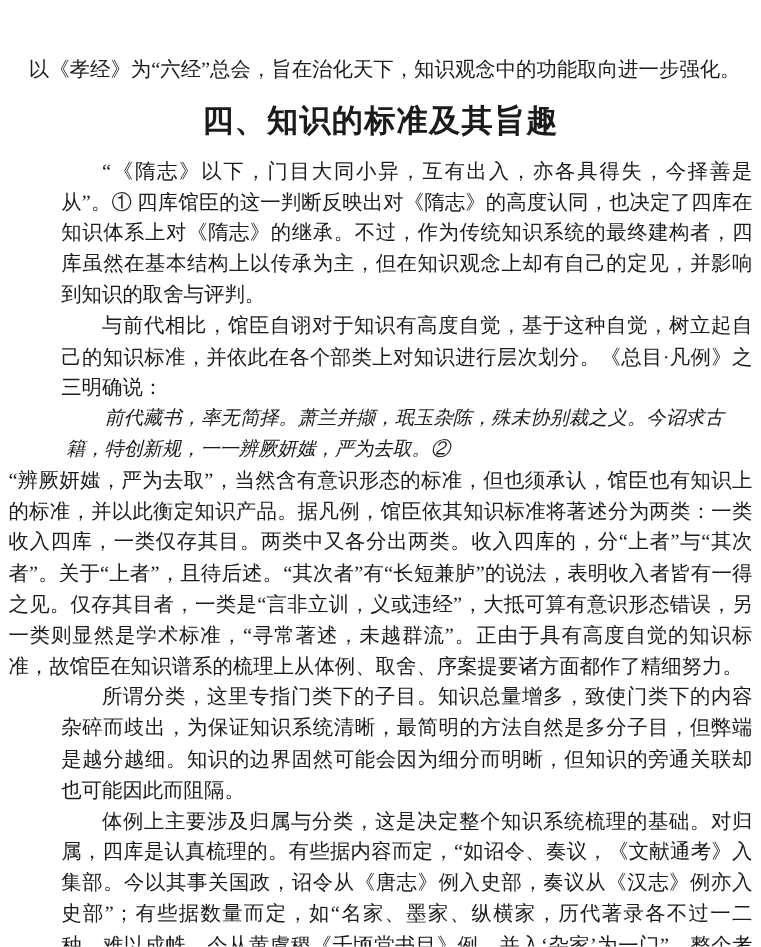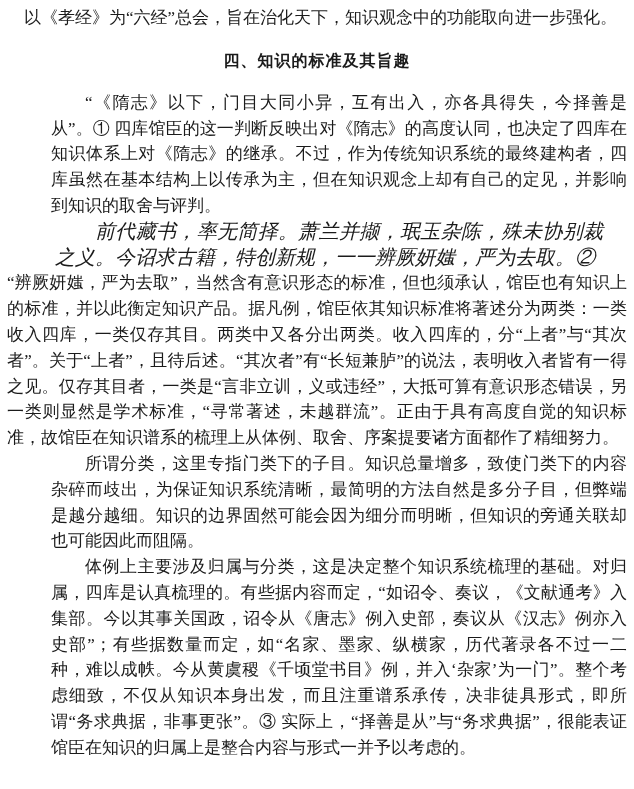--- a/index.html
+++ b/index.html
@@ -20,51 +20,52 @@
   }
   .body-para {
     margin: 0;
     font-size: 17px;
     line-height: 25.8px;
     text-align: justify;
     text-justify: inter-ideograph;
     word-break: break-all;
   }
   .indent-2 { text-indent: 2em; margin-left: 44px; }
-  .indent-1 { text-indent: 1em; }
+  .indent-1 { text-indent: 1em; margin-top: 40px; }
   .section-heading {
     margin: 15px 0 14px 0;
-    font-size: 16px;
+    font-size: 26px;
     line-height: 30px;
     font-weight: bold;
     text-align: center;
     letter-spacing: 1px;
   }
   .block-quote {
     margin: 0 24px 0 48px;
-    font-size: 20px;
+    font-size: 16px;
     line-height: 25.8px;
     text-indent: 2em;
     font-style: italic;      
     text-align: justify;
     text-justify: inter-ideograph;
     word-break: break-all;
   }
 </style>
 </head>
 <body>
 
 <div class="page">
 
   <p class="body-para indent-1">以《孝经》为“六经”总会，旨在治化天下，知识观念中的功能取向进一步强化。</p>
 
   <h2 class="section-heading">四、知识的标准及其旨趣</h2>
 
   <p class="body-para indent-2">“《隋志》以下，门目大同小异，互有出入，亦各具得失，今择善是从”。① 四库馆臣的这一判断反映出对《隋志》的高度认同，也决定了四库在知识体系上对《隋志》的继承。不过，作为传统知识系统的最终建构者，四库虽然在基本结构上以传承为主，但在知识观念上却有自己的定见，并影响到知识的取舍与评判。</p>
 
+  <p class="body-para indent-2">与前代相比，馆臣自诩对于知识有高度自觉，基于这种自觉，树立起自己的知识标准，并依此在各个部类上对知识进行层次划分。《总目·凡例》之三明确说：</p>
 
   <div class="block-quote">前代藏书，率无简择。萧兰并撷，珉玉杂陈，殊未协别裁之义。今诏求古籍，特创新规，一一辨厥妍媸，严为去取。②</div>
 
   <p class="body-para">“辨厥妍媸，严为去取”，当然含有意识形态的标准，但也须承认，馆臣也有知识上的标准，并以此衡定知识产品。据凡例，馆臣依其知识标准将著述分为两类：一类收入四库，一类仅存其目。两类中又各分出两类。收入四库的，分“上者”与“其次者”。关于“上者”，且待后述。“其次者”有“长短兼胪”的说法，表明收入者皆有一得之见。仅存其目者，一类是“言非立训，义或违经”，大抵可算有意识形态错误，另一类则显然是学术标准，“寻常著述，未越群流”。正由于具有高度自觉的知识标准，故馆臣在知识谱系的梳理上从体例、取舍、序案提要诸方面都作了精细努力。</p>
 
   <p class="body-para indent-2">所谓分类，这里专指门类下的子目。知识总量增多，致使门类下的内容杂碎而歧出，为保证知识系统清晰，最简明的方法自然是多分子目，但弊端是越分越细。知识的边界固然可能会因为细分而明晰，但知识的旁通关联却也可能因此而阻隔。</p>
 
   <p class="body-para indent-2">体例上主要涉及归属与分类，这是决定整个知识系统梳理的基础。对归属，四库是认真梳理的。有些据内容而定，“如诏令、奏议，《文献通考》入集部。今以其事关国政，诏令从《唐志》例入史部，奏议从《汉志》例亦入史部”；有些据数量而定，如“名家、墨家、纵横家，历代著录各不过一二种，难以成帙。今从黄虞稷《千顷堂书目》例，并入‘杂家’为一门”。整个考虑细致，不仅从知识本身出发，而且注重谱系承传，决非徒具形式，即所谓“务求典据，非事更张”。③ 实际上，“择善是从”与“务求典据”，很能表证馆臣在知识的归属上是整合内容与形式一并予以考虑的。</p>
 
 </div>

